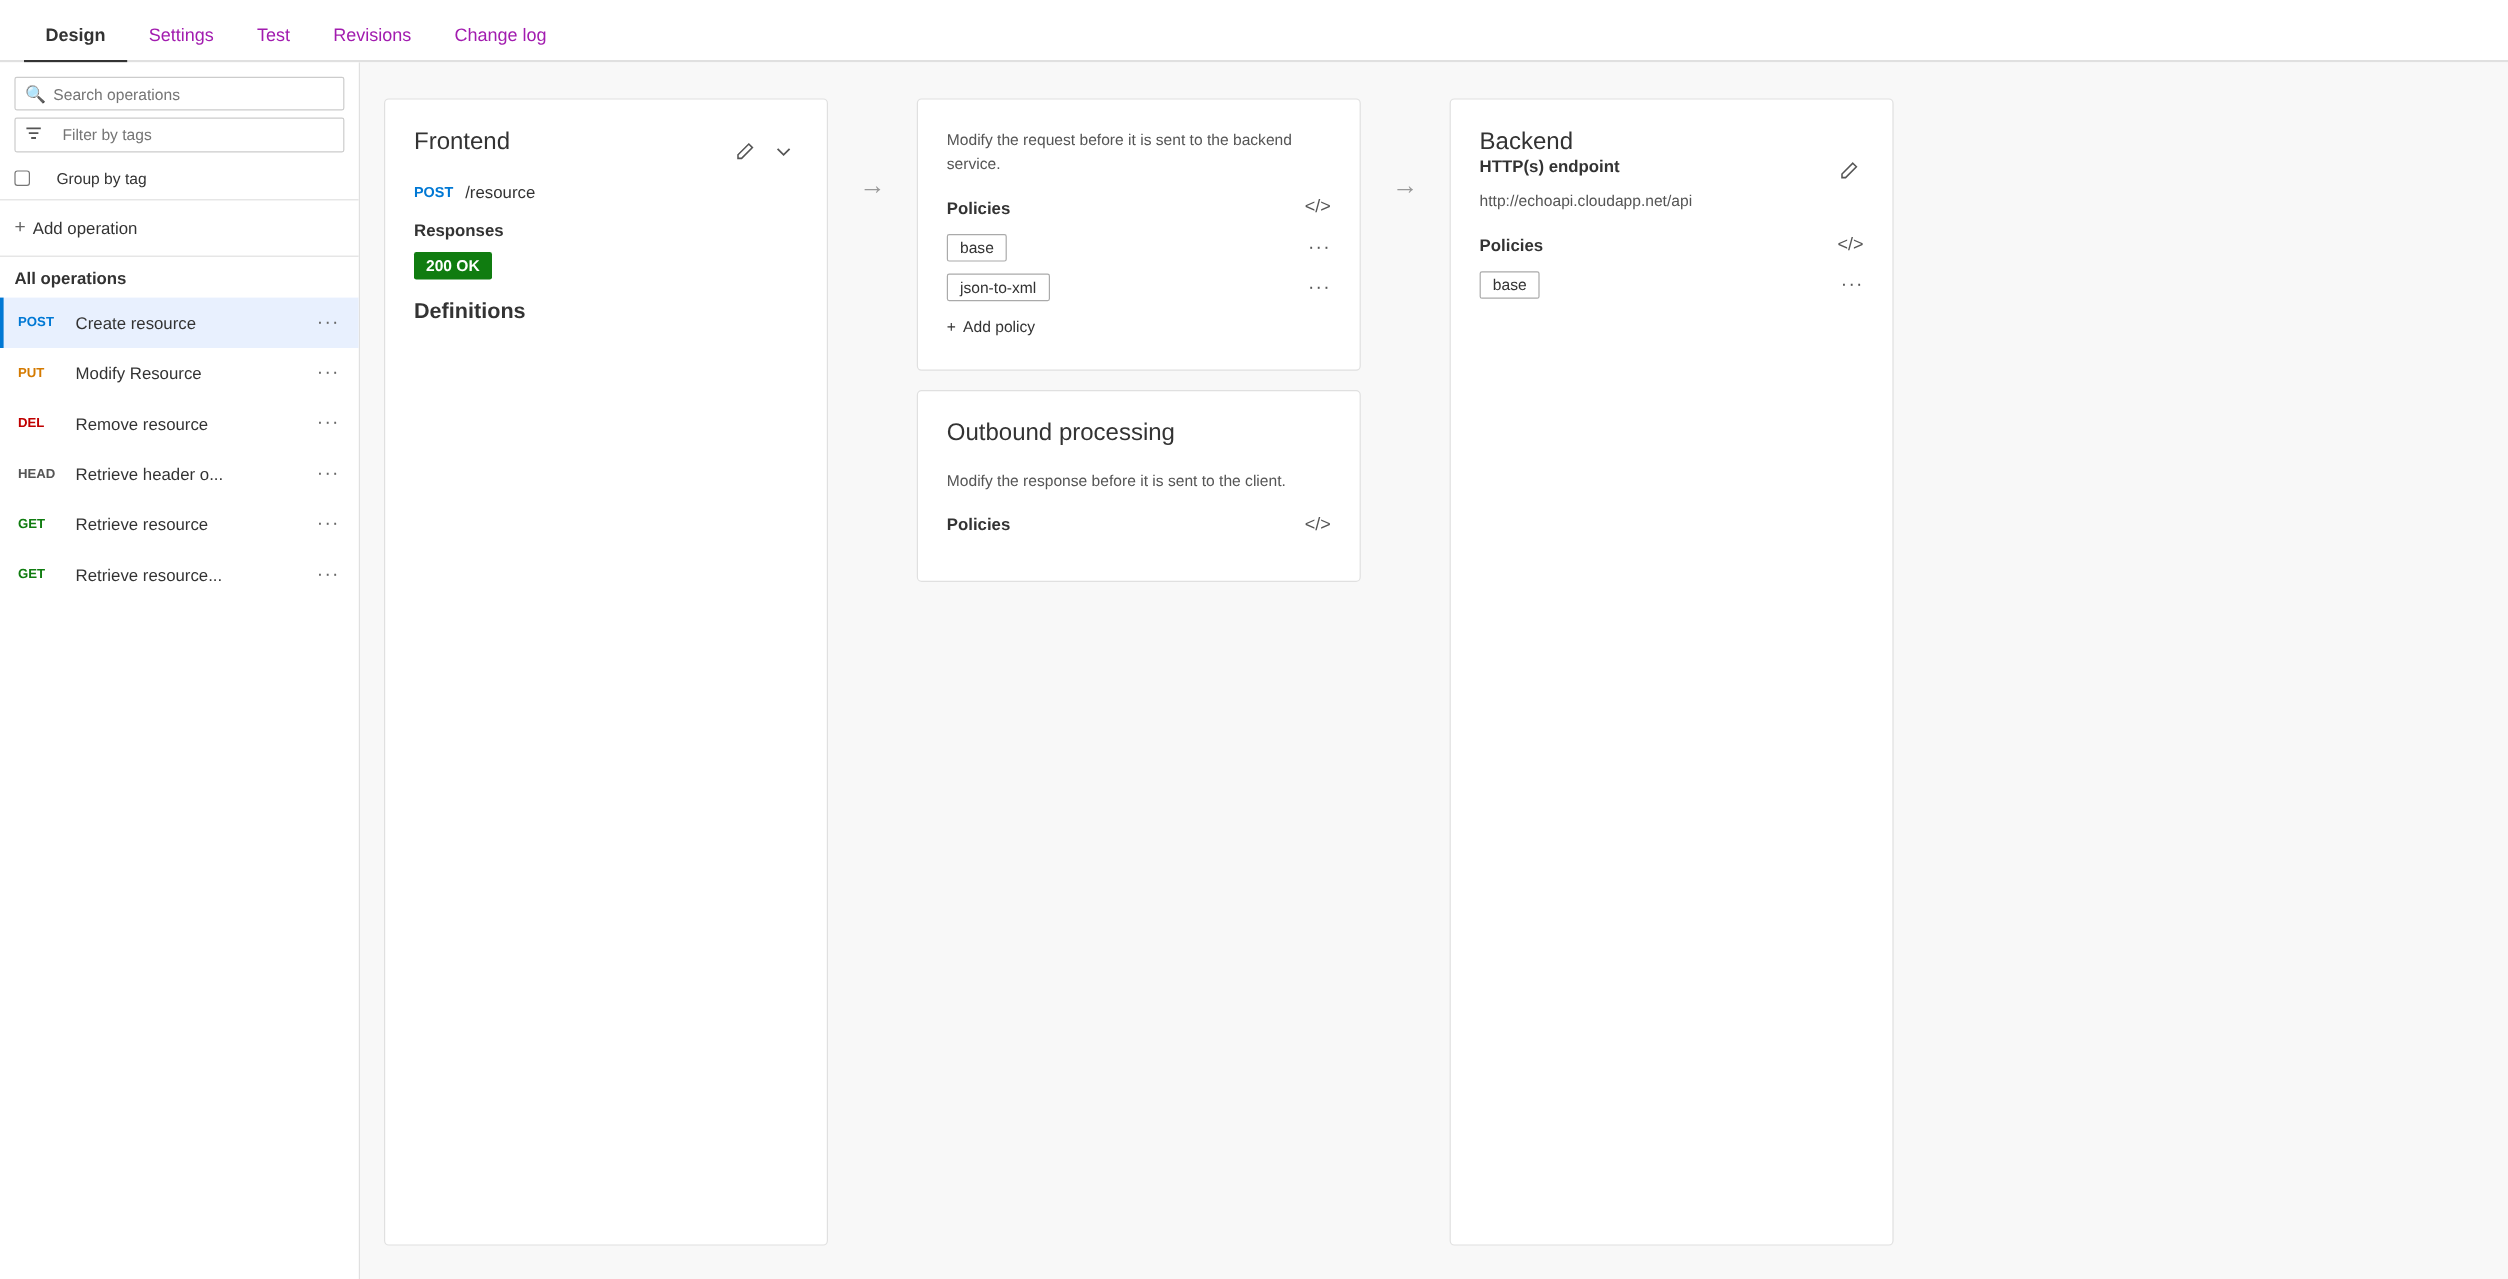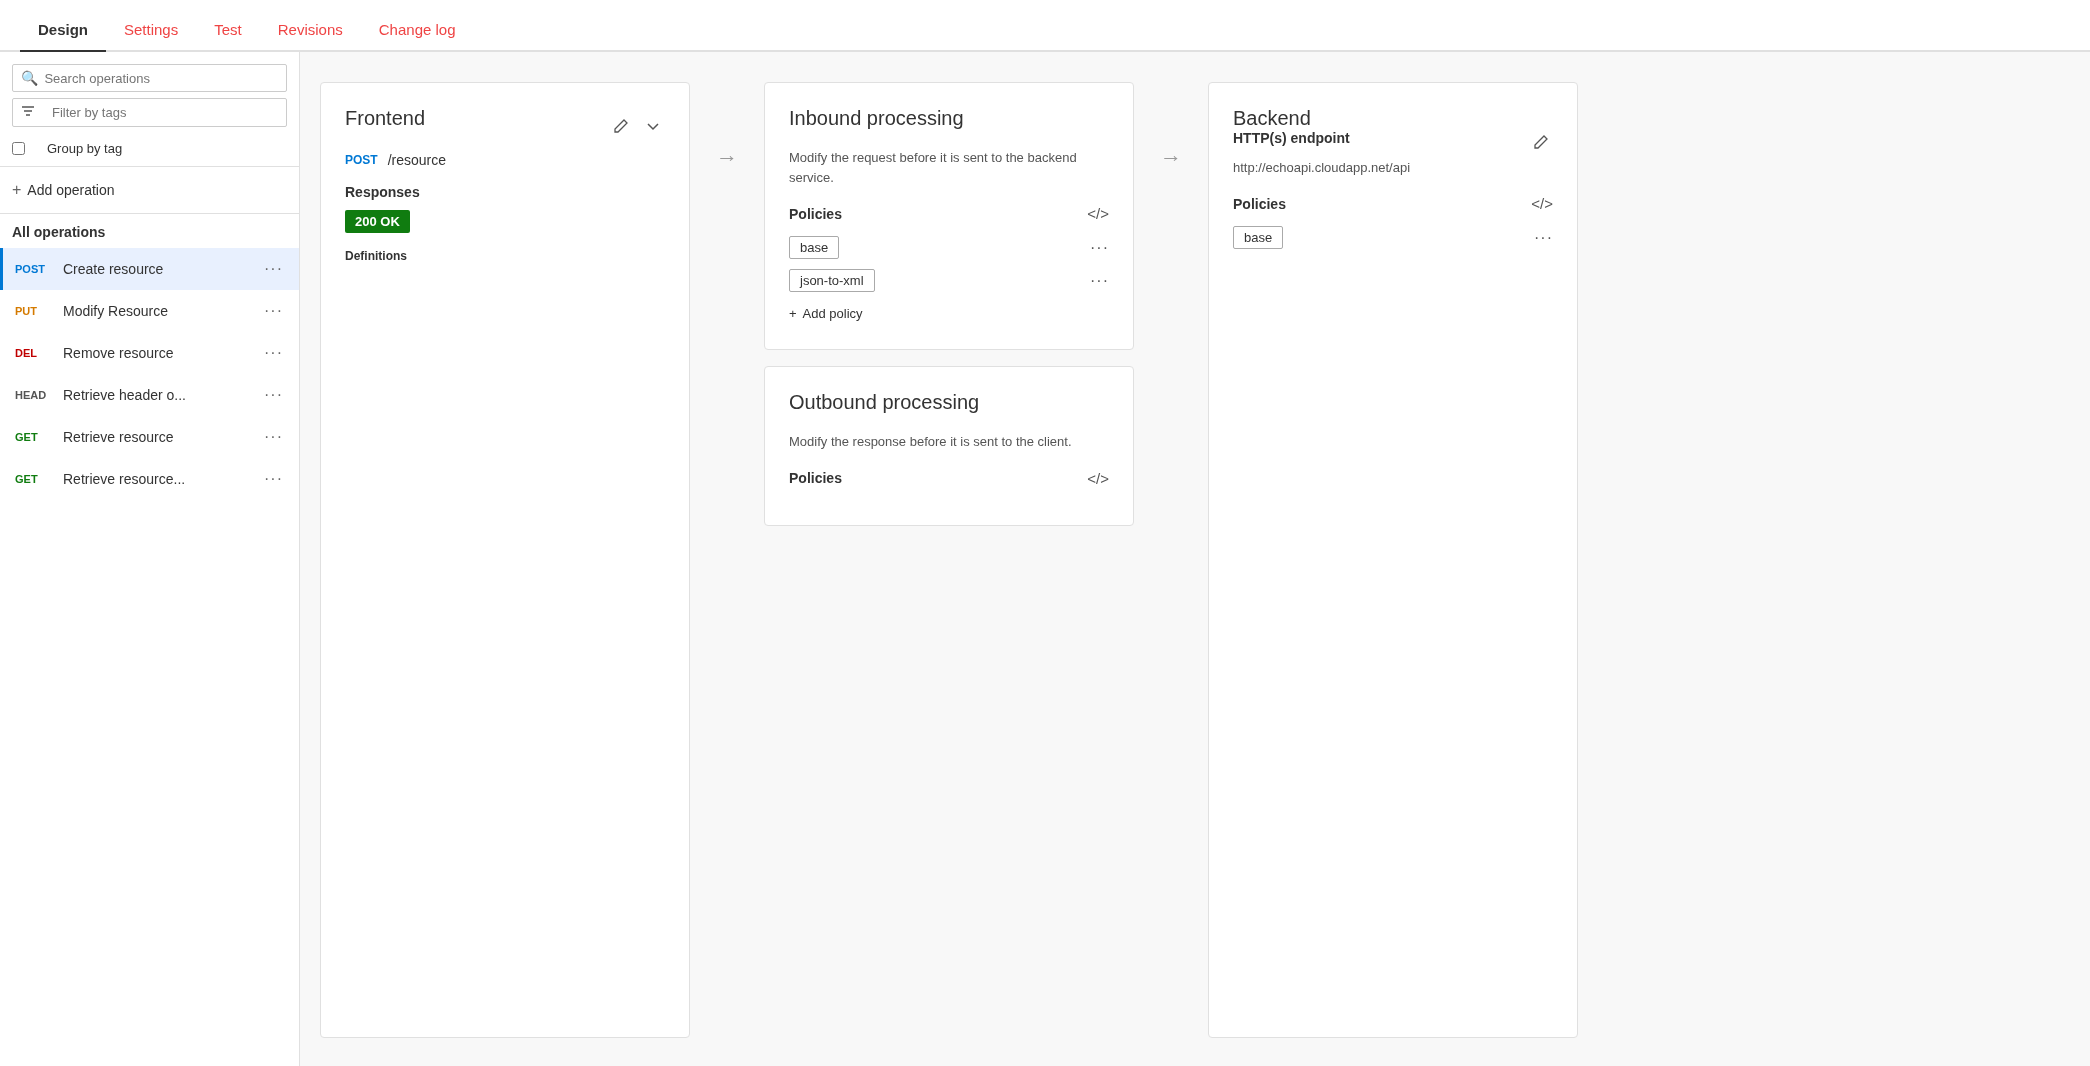--- a/index.html
+++ b/index.html
@@ -11,21 +11,21 @@
       align-items: flex-end;
       border-bottom: 2px solid #e0e0e0;
       padding: 0 20px;
       height: 52px;
       background: #fff;
     }
     .top-nav .nav-tab {
       padding: 12px 18px;
       cursor: pointer;
       font-size: 15px;
-      color: #ef4444;
+      color: #a21caf;
       border-bottom: 2px solid transparent;
       margin-bottom: -2px;
       text-decoration: none;
     }
     .top-nav .nav-tab.active {
       color: #333;
       border-bottom: 2px solid #333;
       font-weight: 600;
     }
 
@@ -243,21 +243,21 @@
       background: #107c10;
       color: #fff;
       font-size: 13px;
       font-weight: 700;
       padding: 4px 10px;
       border-radius: 2px;
       margin-bottom: 16px;
     }
     .definitions-label {
       font-weight: 600;
-      font-size: 12px;
+      font-size: 18px;
       color: #333;
     }
 
     
     .arrow-separator {
       display: flex;
       align-items: flex-start;
       padding-top: 60px;
       padding-left: 10px;
       padding-right: 10px;
@@ -490,23 +490,20 @@
       <div class="definitions-label">Definitions</div>
     </div>
 
     <div class="arrow-separator">
       <span class="arrow-icon">→</span>
     </div>
 
     <div class="middle-column">
 
       <div class="processing-panel">
-        <div class="panel-header">
-          <span class="processing-title">Inbound processing</span>
-        </div>
         <p class="processing-desc">Modify the request before it is sent to the backend service.</p>
         <div class="policies-row">
           <span class="policies-label">Policies</span>
           <button class="code-icon-btn" title="Code editor">&lt;/&gt;</button>
         </div>
         <div class="policy-item-row">
           <span class="policy-tag">base</span>
           <span class="policy-more">···</span>
         </div>
         <div class="policy-item-row">

